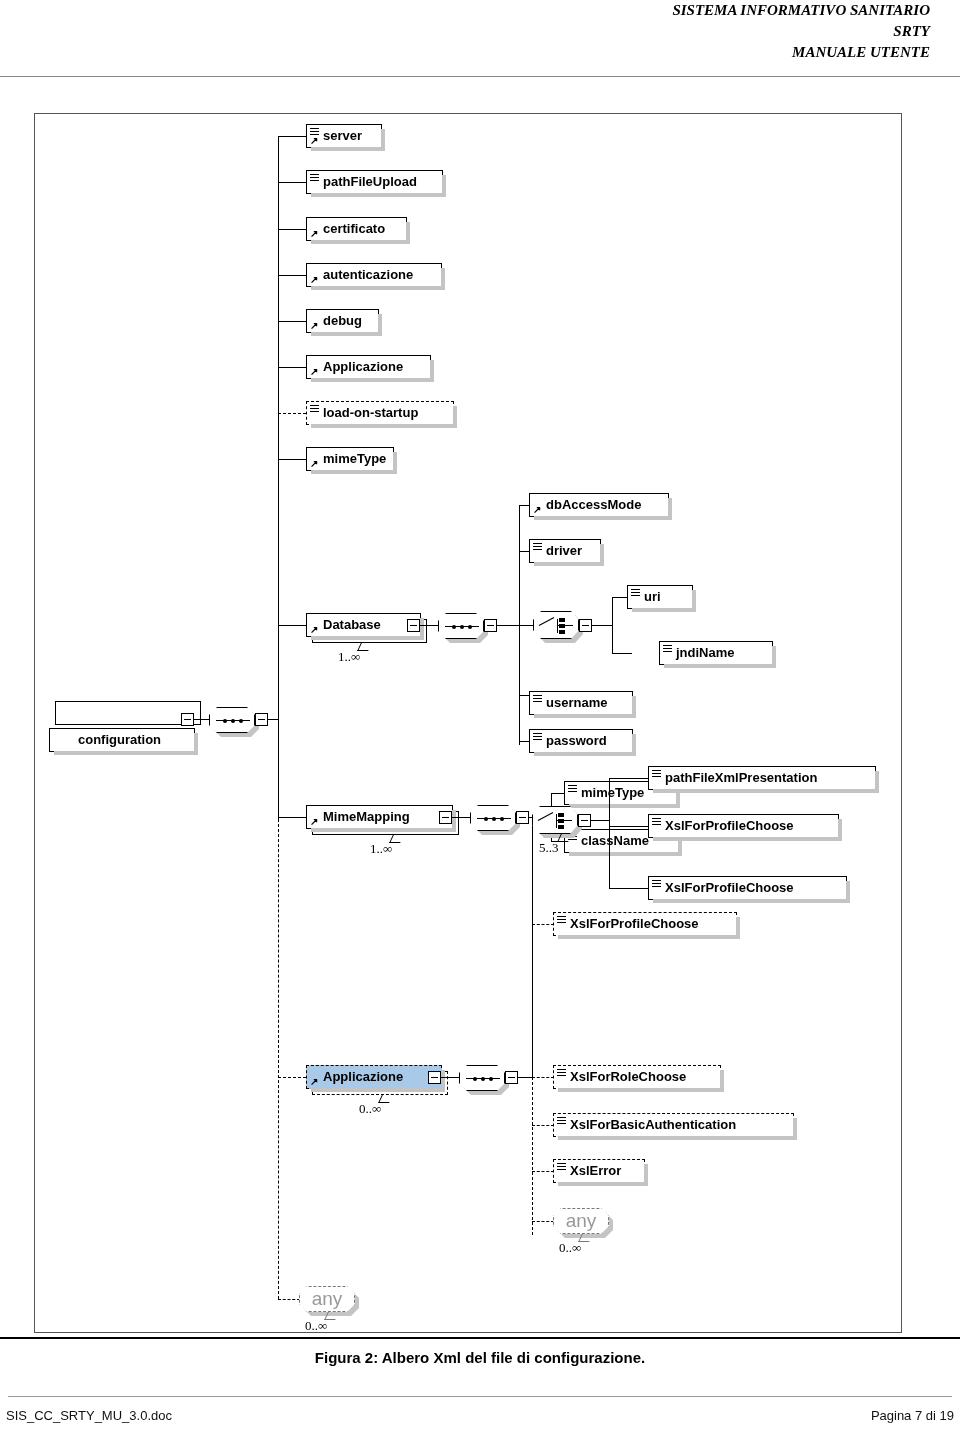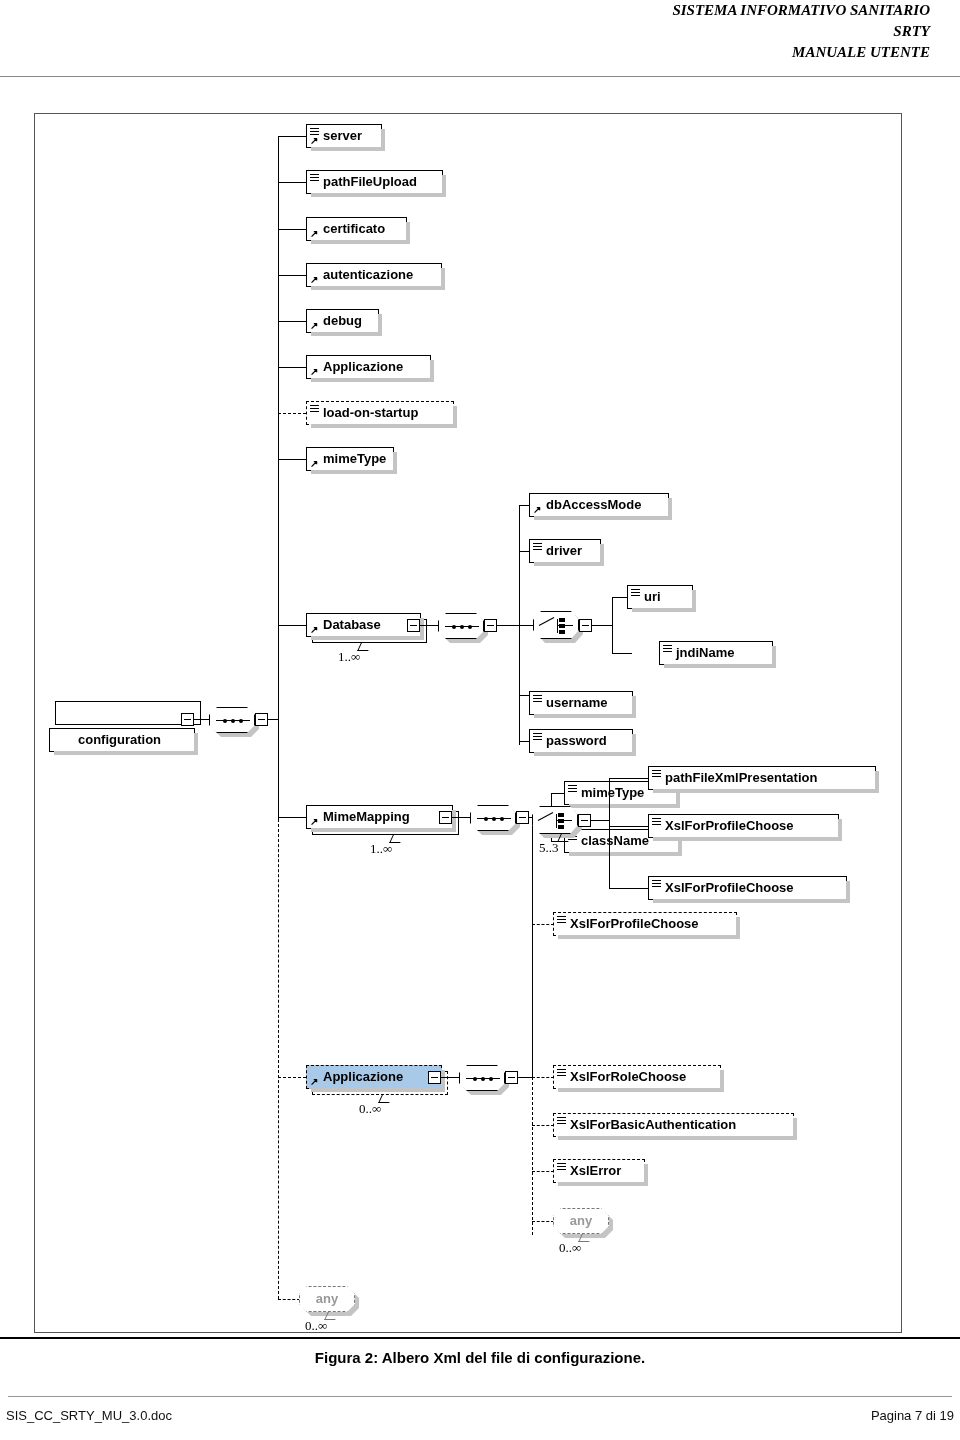--- a/index.html
+++ b/index.html
@@ -87,22 +87,22 @@
   .choice .stem{position:absolute;left:23px;top:7px;width:1px;height:14px;background:#000;}
   .choice .d{position:absolute;left:25px;width:6px;height:4px;background:#000;}
   .choice .d1{top:6px;} .choice .d2{top:12px;} .choice .d3{top:18px;}
   .choice .out{position:absolute;left:23px;top:13px;width:16px;height:1px;background:#000;}
   .choice-sh{position:absolute;background:#c4c4c4;width:46px;height:28px;
         clip-path:polygon(8px 0,38px 0,46px 9px,46px 19px,38px 28px,8px 28px,0 19px,0 9px);}
 
   
   .anynode{position:absolute;width:56px;height:26px;box-sizing:border-box;
         background:#fff;border:1px dashed #777;color:#999;
-        font-size:13px;text-align:center;line-height:24px;
-        clip-path:polygon(8px 0,48px 0,56px 8px,56px 18px,48px 26px,8px 26px,0 18px,0 8px);font-weight:bold;}
+        font-size:19px;text-align:center;line-height:24px;
+        clip-path:polygon(8px 0,48px 0,56px 8px,56px 18px,48px 26px,8px 26px,0 18px,0 8px);}
   .any-sh{position:absolute;background:#c4c4c4;width:56px;height:26px;
         clip-path:polygon(8px 0,48px 0,56px 8px,56px 18px,48px 26px,8px 26px,0 18px,0 8px);}
 
   
   .card{position:absolute;font-size:13px;color:#000;white-space:nowrap;
         font-family:"Liberation Serif",serif;}
   
   .rtick{position:absolute;width:10px;height:7px;border-left:1px solid #000;
          border-bottom:1px solid #000;transform:skewX(-25deg);}
 </style>

